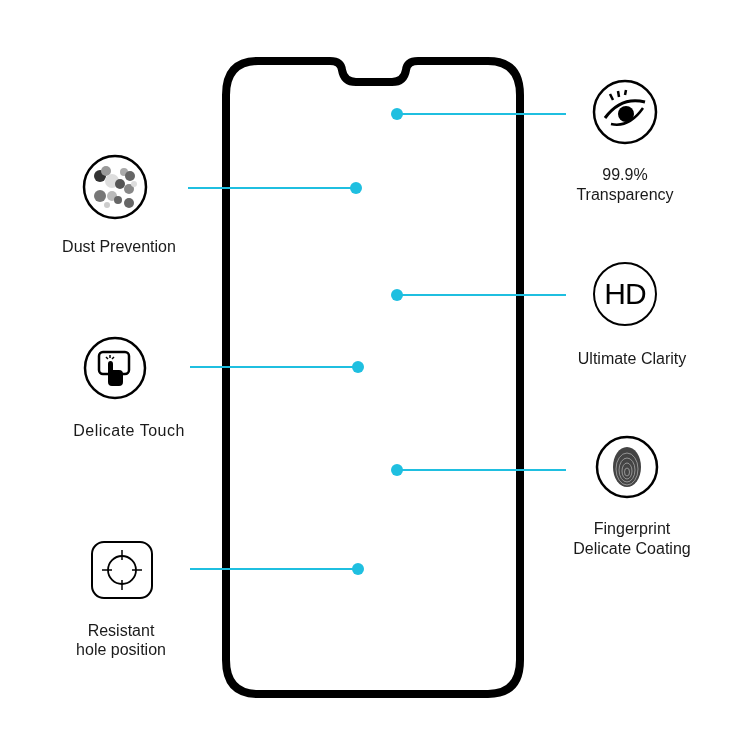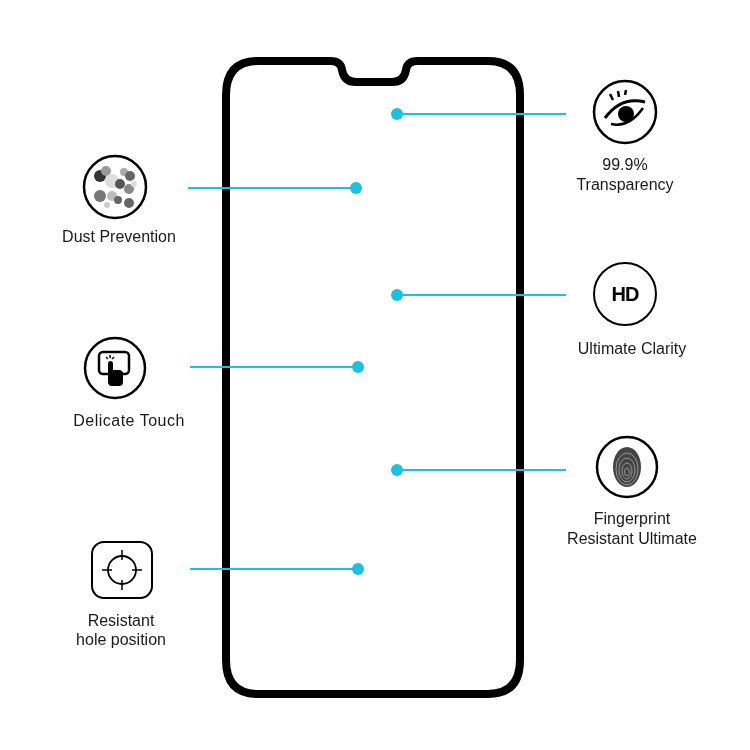--- a/index.html
+++ b/index.html
@@ -1,21 +1,21 @@
 <!DOCTYPE html>
 <html><head>
 <meta charset="utf-8">
 <style>
   html, body { margin:0; padding:0; background:#ffffff; }
   body { width:750px; height:750px; position:relative; overflow:hidden; font-family:"Liberation Sans", sans-serif; color:#1a1a1a; }
   .phone { position:absolute; left:0; top:0; }
   .line { position:absolute; height:2px; background:#1fbfe0; }
   .dot { position:absolute; width:12px; height:12px; border-radius:50%; background:#1fbfe0; }
   .icon { position:absolute; }
-  .label { position:absolute; text-align:center; font-size:16px; line-height:20px; color:#1a1a1a; width:180px; }
+  .label { position:absolute; text-align:center; font-size:16px; line-height:20px; color:#1a1a1a; width:180px;margin-top:10px; }
 </style>
 </head>
 <body>
 
 <svg class="phone" width="750" height="750" viewBox="0 0 750 750">
   <path d="M 258 61 L 330 61 Q 341 61 342 70 Q 344 82 356 82 L 392 82 Q 404 82 406 70 Q 407 61 418 61 L 488 61
            Q 520 61 520 95 L 520 660 Q 520 694 488 694 L 258 694 Q 226 694 226 660 L 226 95 Q 226 61 258 61 Z" fill="none" stroke="#000" stroke-width="8" stroke-linejoin="round"></path>
 </svg>
 
 <div class="line" style="left:398px; top:113px; width:168px;"></div>
@@ -90,31 +90,31 @@
     <line x1="22" y1="22" x2="19" y2="16" stroke="#000" stroke-width="2.5"></line>
     <line x1="28" y1="19" x2="27" y2="13" stroke="#000" stroke-width="2.5"></line>
     <line x1="34" y1="17" x2="35" y2="12" stroke="#000" stroke-width="2.5"></line>
   </svg>
   <div class="label" style="left:535px; top:155px;">99.9%</div>
   <div class="label" style="left:535px; top:175px;">Transparency</div>
 </div>
 
 <div>
   <div class="icon" style="left:593px; top:262px; width:60px; height:60px; border:2.5px solid #000; border-radius:50%; display:flex; align-items:center; justify-content:center; background:#fff;">
-    <span style="font-weight:bold; font-size:20px; letter-spacing:-1px; color:#000;">HD</span>
+    <span style="font-weight:normal; font-size:30px; letter-spacing:-1px; color:#000;">HD</span>
   </div>
   <div class="label" style="left:542px; top:339px;text-align:center;">Ultimate Clarity</div>
 </div>
 
 <div>
   <svg class="icon" style="left:594px; top:434px;" width="66" height="66" viewBox="0 0 66 66">
     <circle cx="33" cy="33" r="30" fill="#fff" stroke="#000" stroke-width="2.5"></circle>
     <ellipse cx="33" cy="33" rx="14" ry="20" fill="#444"></ellipse>
     <g fill="none" stroke="#aaa" stroke-width="0.8">
       <ellipse cx="33" cy="35" rx="11" ry="16"></ellipse>
       <ellipse cx="33" cy="36" rx="8" ry="12"></ellipse>
       <ellipse cx="33" cy="37" rx="5" ry="8"></ellipse>
       <ellipse cx="33" cy="38" rx="2.5" ry="4"></ellipse>
     </g>
   </svg>
   <div class="label" style="left:542px; top:509px;">Fingerprint</div>
-  <div class="label" style="left:542px; top:529px;">Resistant Ultimate</div>
+  <div class="label" style="left:542px; top:529px;">Delicate Coating</div>
 </div>
 
 </body></html>

